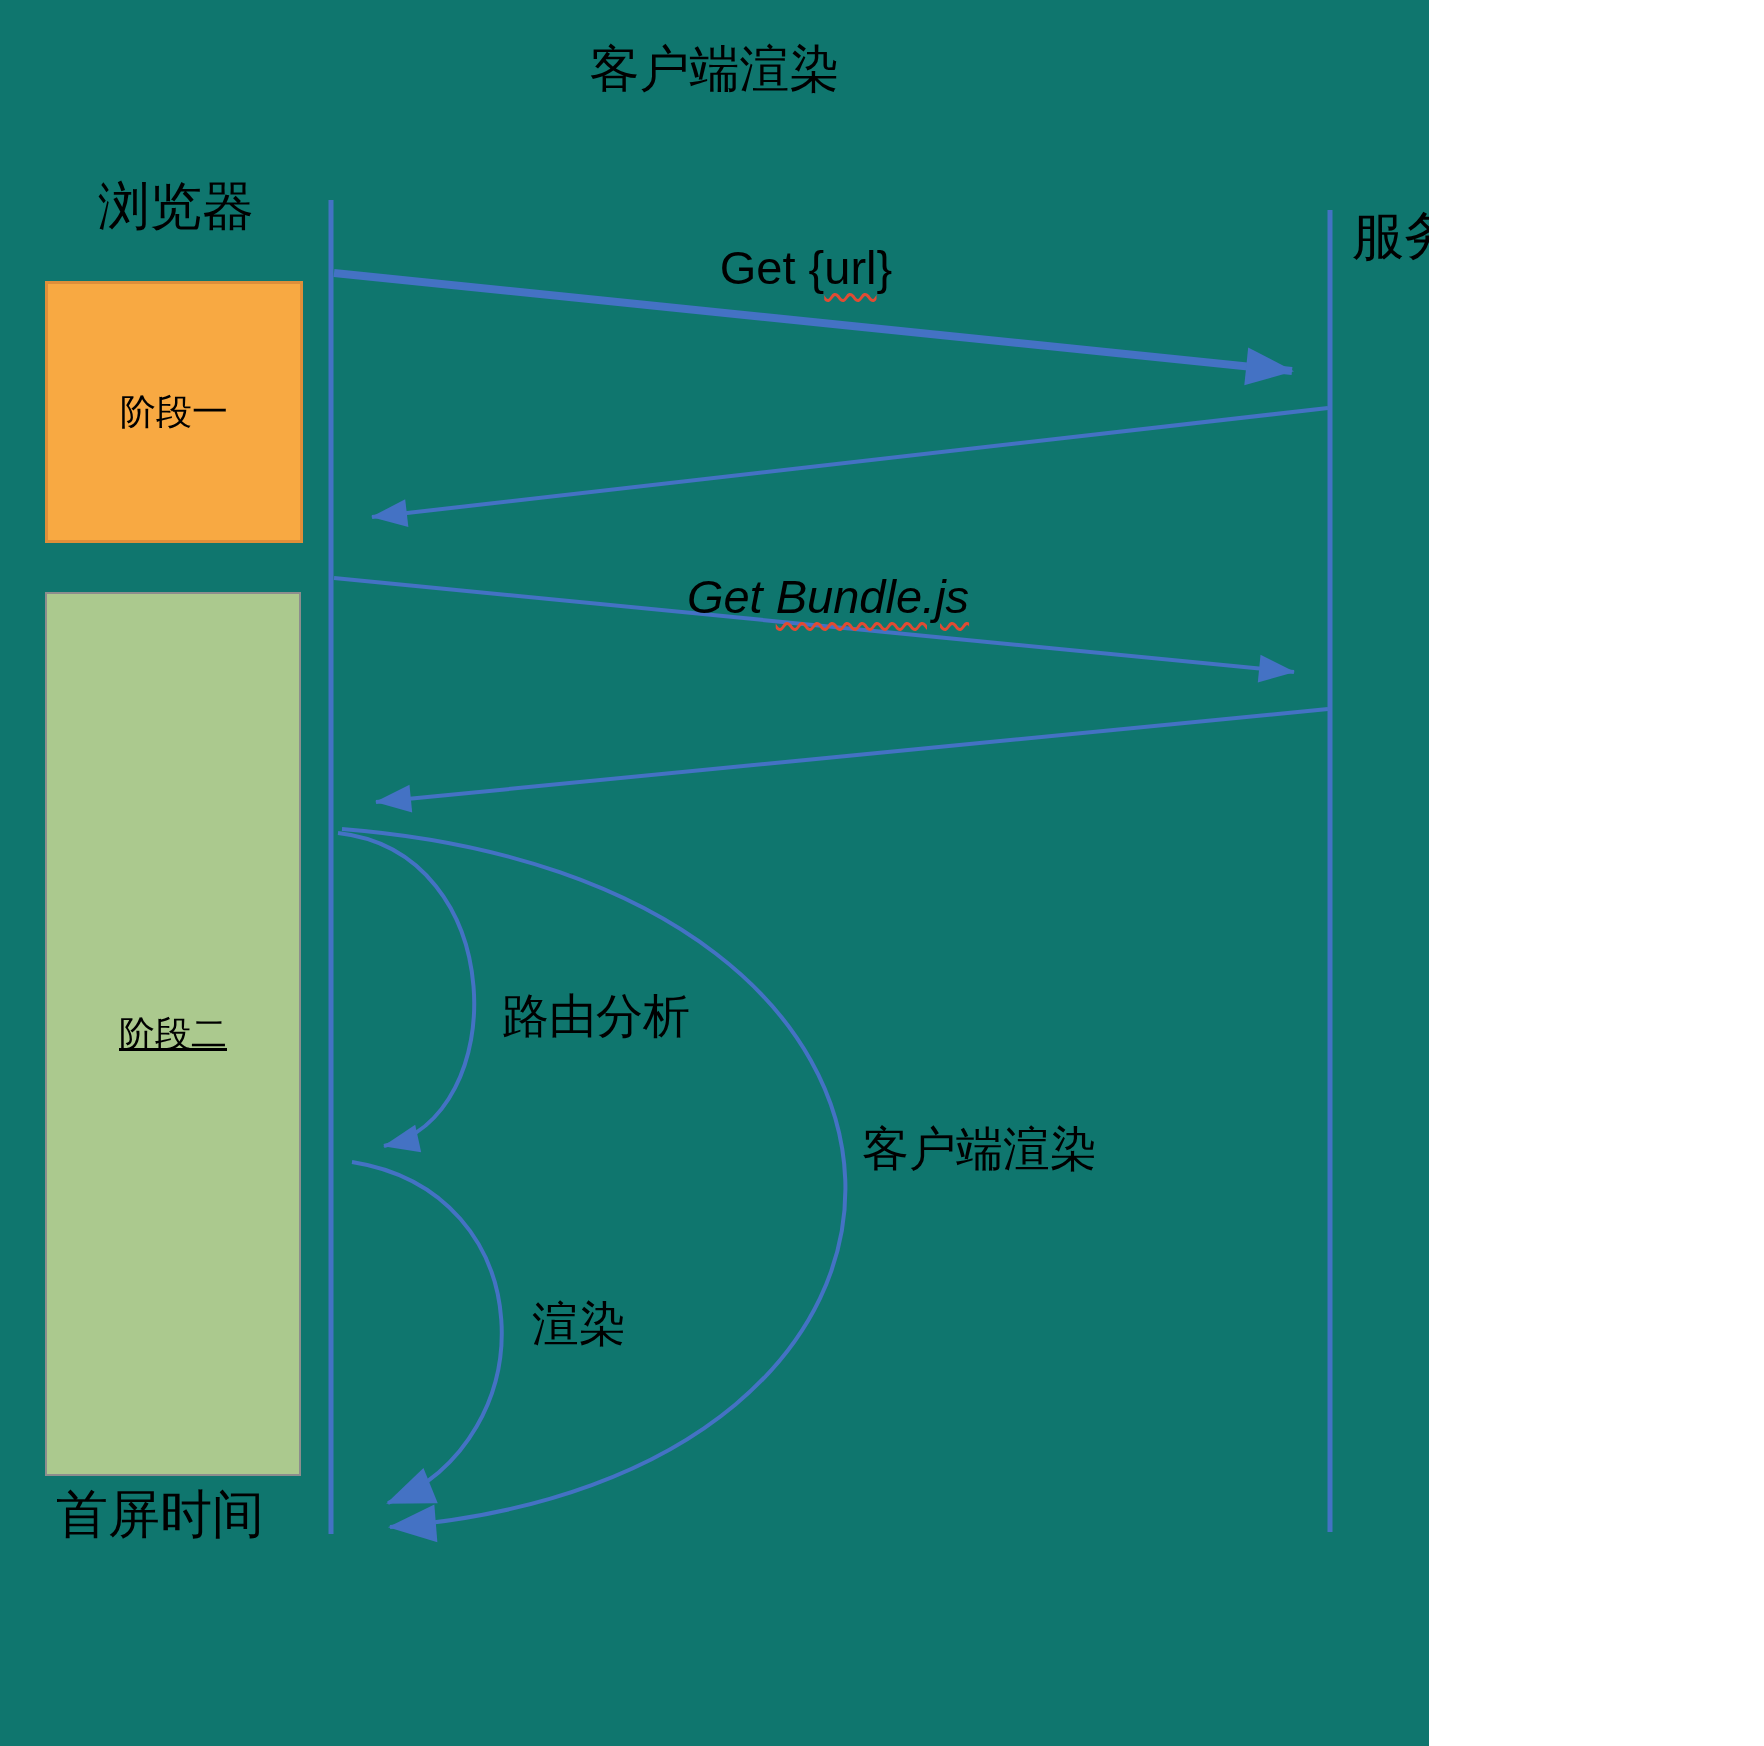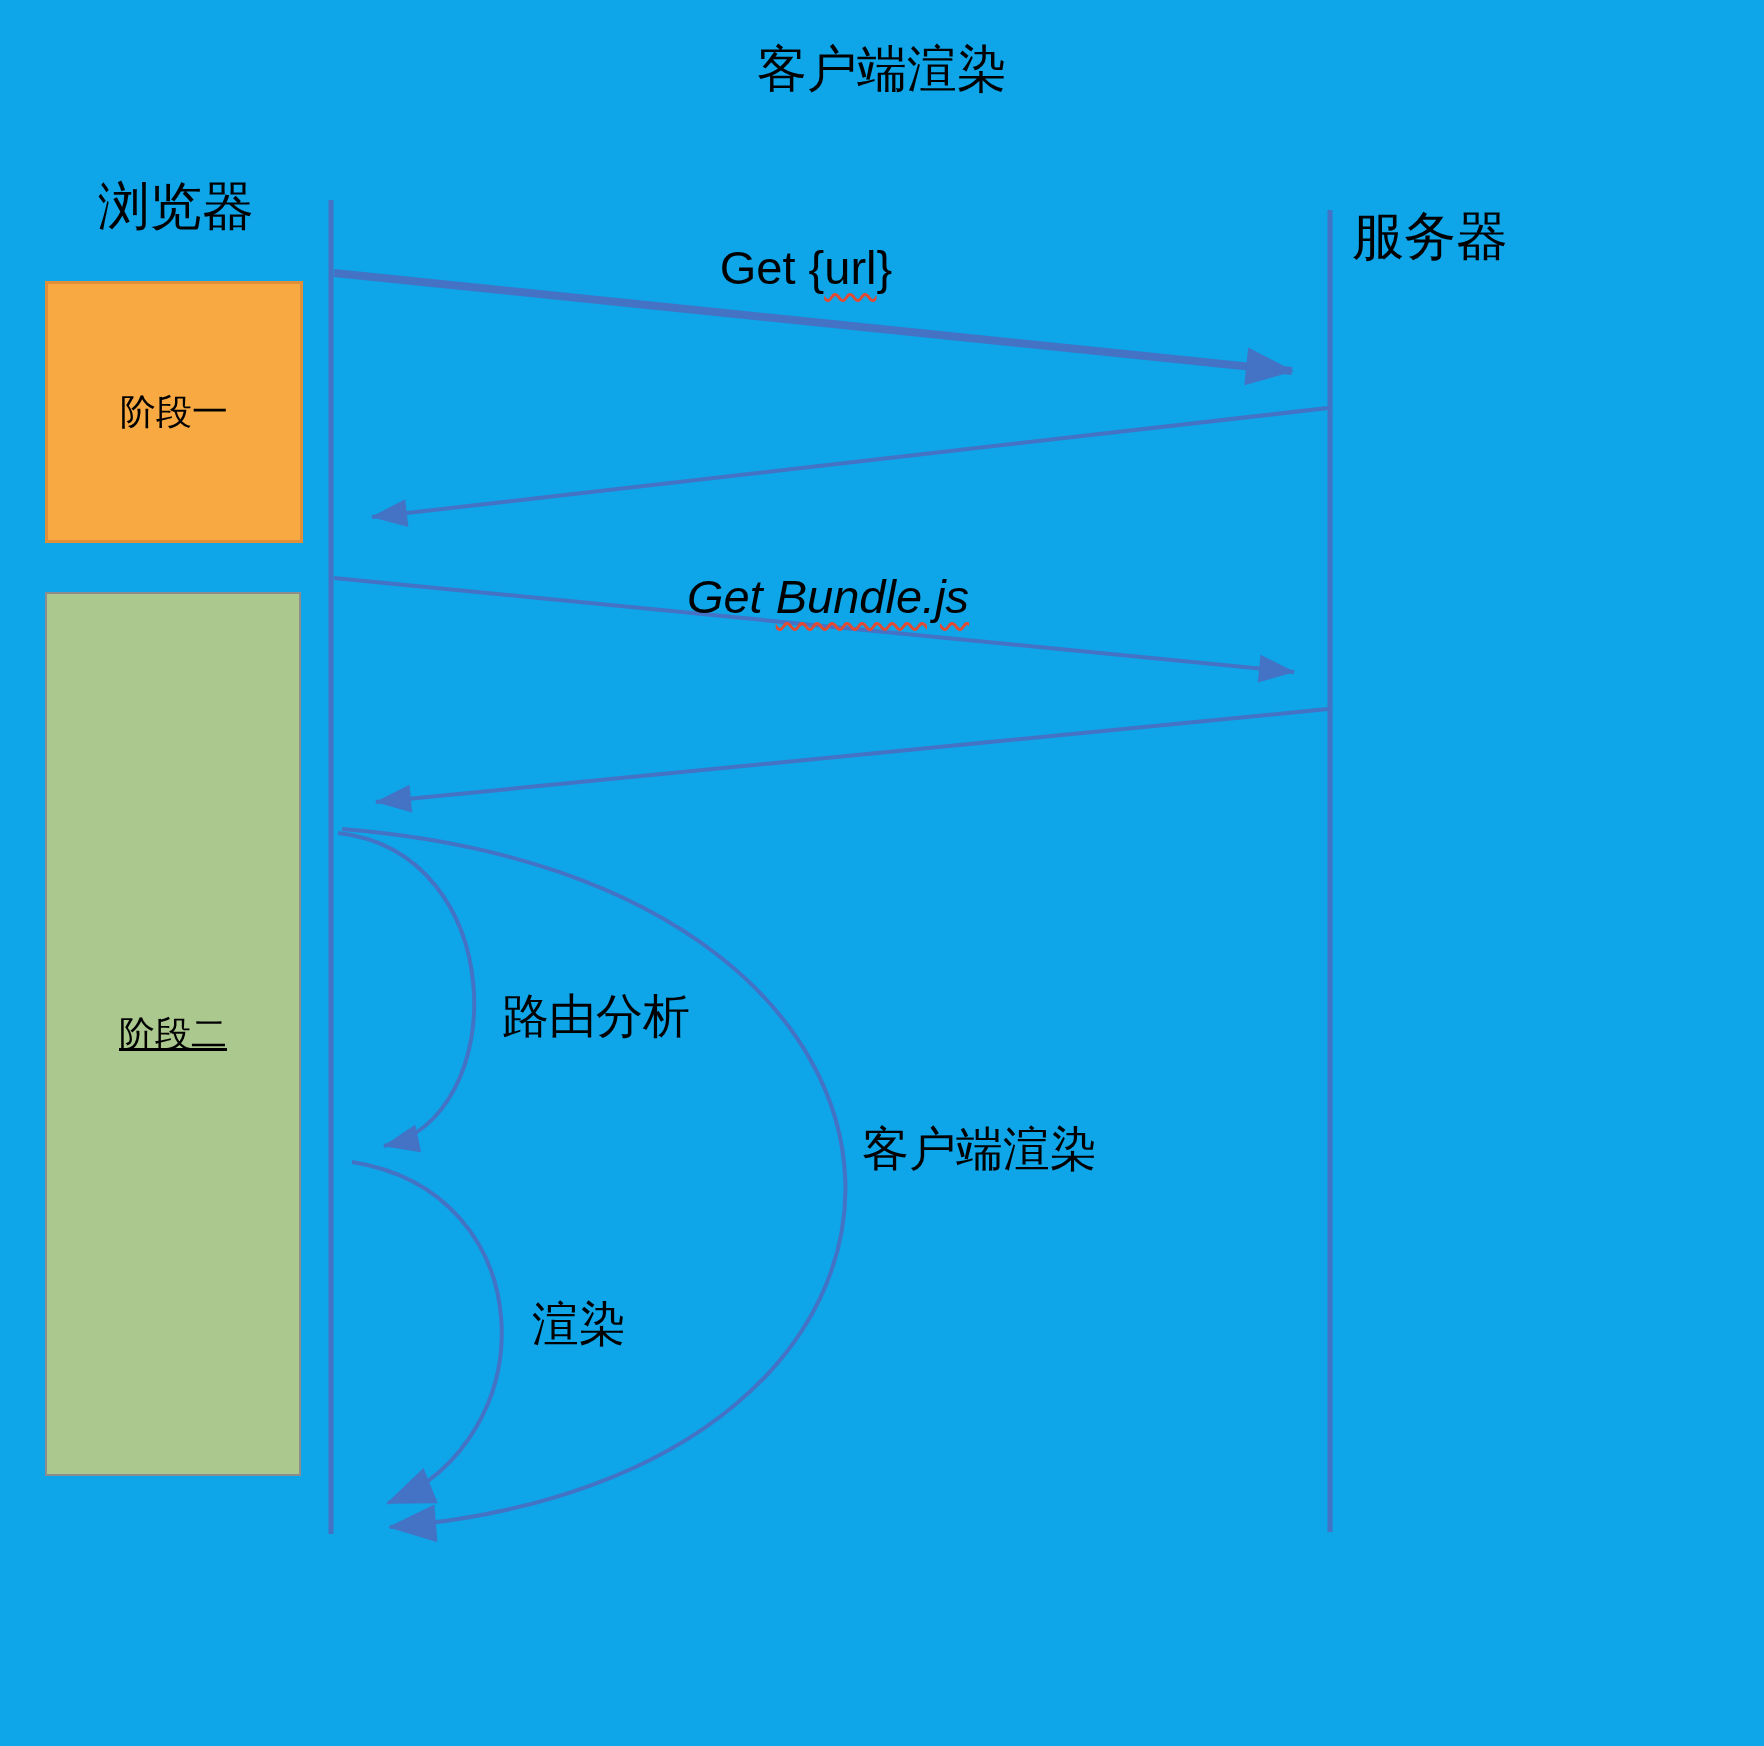--- a/index.html
+++ b/index.html
@@ -1,17 +1,17 @@
 <!DOCTYPE html>
 <html><head>
 <meta charset="utf-8">
 <style>
   html,body{margin:0;padding:0;background:#ffffff;}
   body{font-family:"Liberation Sans","DejaVu Sans",sans-serif;color:#000;}
-  .stage{position:relative;width:1764px;height:1746px;background:#0ea5e9;overflow:hidden;}
+  .stage{position:relative;width:1429px;height:1746px;background:#0f766e;overflow:hidden;}
   .abs{position:absolute;}
   .title{top:36px;left:0;width:100%;text-align:center;font-size:50px;font-weight:500;}
   .actor{font-size:52px;font-weight:500;white-space:nowrap;}
   .actor-browser{left:98px;top:172px;text-align:center;}
   .actor-server{left:1352px;top:202px;}
   .phase{display:flex;align-items:center;justify-content:center;font-size:36px;font-weight:500;margin-top:16px;}
   .phase-one{left:45px;top:265px;width:252px;height:256px;background:#f8a942;border:3px solid #df8f39;}
   .phase-two{left:45px;top:576px;width:252px;height:880px;background:#abc98e;border:2px solid #8d8d8d;text-decoration:underline;}
   .footer-label{left:56px;top:1480px;font-size:52px;font-weight:500;white-space:nowrap;}
   svg.layer{position:absolute;left:0;top:0;pointer-events:none;}
@@ -52,20 +52,21 @@
   <div class="abs actor actor-browser">浏览器</div>
   <div class="abs actor actor-server">服务器</div>
 
   <div class="abs phase phase-one">
     <span>阶段一</span>
   </div>
   <div class="abs phase phase-two">
     <span>阶段二</span>
   </div>
 
+  <div class="abs footer-label">首屏时间</div>
 
   <div class="abs msg center" style="left:806px;top:240px;"><span>Get {</span><span class="squiggle">url</span><span>}</span></div>
 
 
   <div class="abs msg center" style="left:828px;top:569px;font-style:italic;"><span>Get </span><span class="squiggle">Bundle.js</span></div>
 
 
   <div class="abs msg" style="left:502px;top:985px;">路由分析</div>
 
   <div class="abs msg" style="left:862px;top:1118px;">客户端渲染</div>

